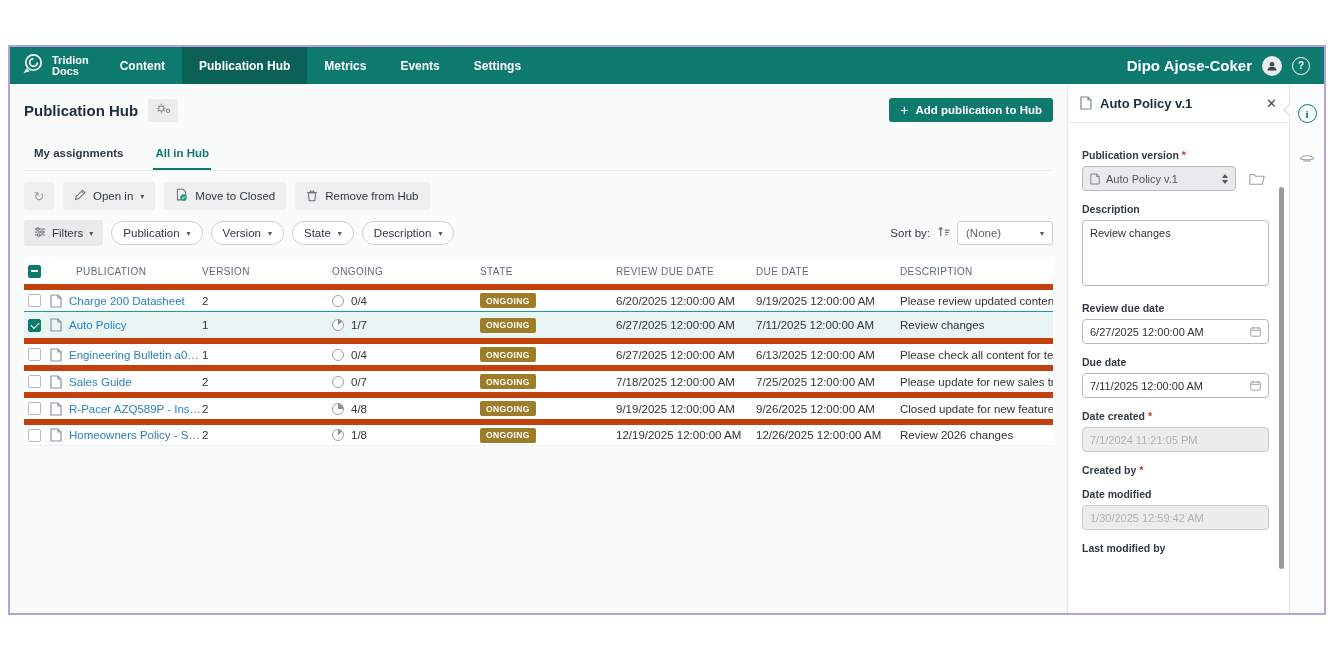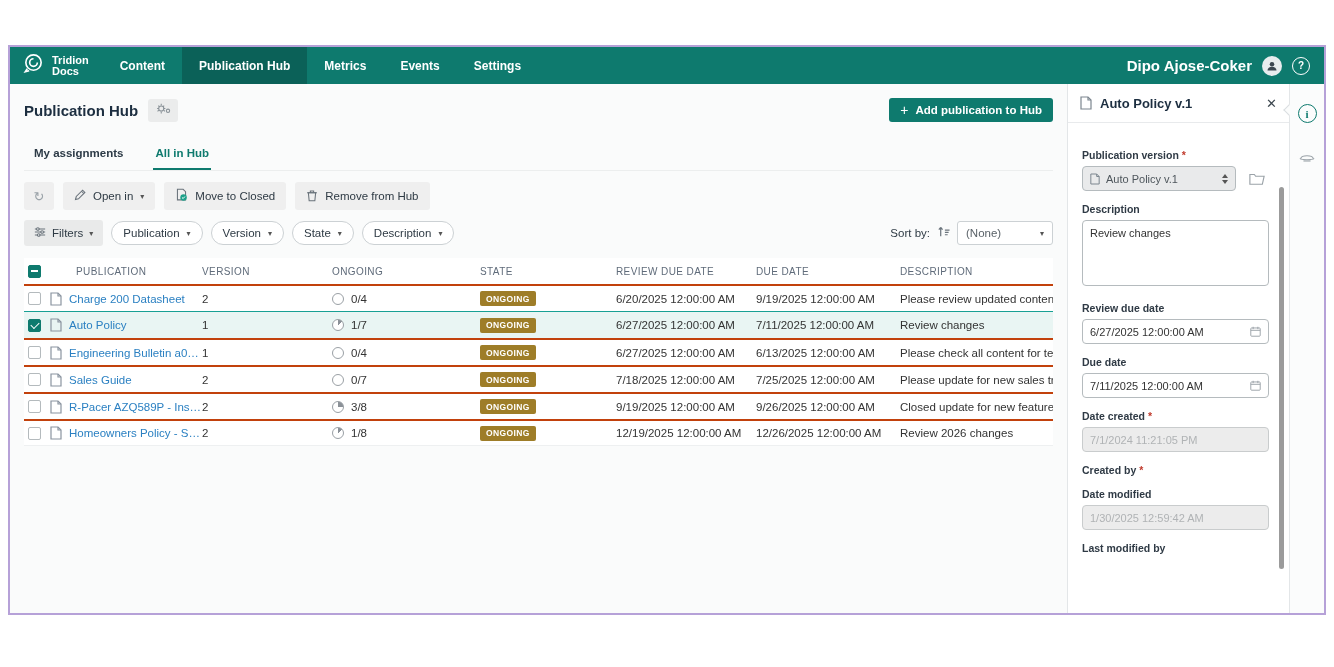--- a/index.html
+++ b/index.html
@@ -47,21 +47,21 @@
   .filters-btn { background:#e9eaea; border:none; border-radius:3px; font-size:11.5px; color:#2e3a44; padding:6px 10px; display:flex; align-items:center; gap:6px; cursor:pointer; }
   .pill { background:#fff; border:1px solid #ccd1d4; border-radius:13px; font-size:11.5px; color:#2e3a44; padding:5px 11px; display:flex; align-items:center; gap:7px; cursor:pointer; }
   .caret { font-size:8px; color:#555; }
   .sort-wrap { margin-left:auto; display:flex; align-items:center; gap:7px; }
   .sort-label { font-size:11.5px; color:#2e3a44; }
   .sort-select { width:96px; border:1px solid #ccd1d4; border-radius:3px; background:#fff; padding:5px 8px; font-size:11.5px; color:#5a6268; display:flex; align-items:center; justify-content:space-between; cursor:pointer; }
 
   
   .table { margin-top:12px; background:#fff; }
   .thead { display:flex; align-items:center; height:26px; color:#5f6b7a; font-size:10px; letter-spacing:.4px; font-weight:400; }
-  .trow { display:flex; align-items:center; height:27px; border-top:2px solid #c2410c; font-size:11.5px; color:#333; background:#fff; }
+  .trow { display:flex; align-items:center; height:27px; border-top:6px solid #c2410c; font-size:11.5px; color:#333; background:#fff; }
   .trow:last-child { border-bottom:1px solid #eef0f1; }
   .trow.selected { background:#e9f5f3; border-top:1px solid #18a094; box-shadow:0 1px 0 #18a094; }
   .c-check { width:26px; flex:none; display:flex; align-items:center; padding-left:4px; }
   .c-pub { width:152px; flex:none; display:flex; align-items:center; gap:7px; overflow:hidden; white-space:nowrap; }
   .c-ver { width:130px; flex:none; }
   .c-prog { width:148px; flex:none; display:flex; align-items:center; gap:7px; }
   .c-state { width:136px; flex:none; }
   .c-rev { width:140px; flex:none; }
   .c-due { width:144px; flex:none; }
   .c-desc { flex:1; min-width:0; overflow:hidden; white-space:nowrap; }
@@ -363,21 +363,21 @@
                   <svg width="12" height="14" viewBox="0 0 12 14" fill="none" stroke="#8a94a0" stroke-width="1.2">
                     <path d="M1 1h7l3 3v9H1z"></path>
                     <path d="M8 1v3h3"></path>
                   </svg>
                 </span>
                 <a class="pub-link">R-Pacer AZQ589P - Instruc...</a>
               </div>
               <div class="c-ver">2</div>
               <div class="c-prog">
                 <span class="pie" style="background: conic-gradient(rgb(139, 145, 152) 90deg, rgb(255, 255, 255) 90deg);"></span>
-                <span>3/8</span>
+                <span>4/8</span>
               </div>
               <div class="c-state"><span class="badge">ONGOING</span></div>
               <div class="c-rev">9/19/2025 12:00:00 AM</div>
               <div class="c-due">9/26/2025 12:00:00 AM</div>
               <div class="c-desc">Closed update for new feature</div>
             </div>
             <div class="trow">
               <div class="c-check">
                 <span class="cb"></span>
               </div>

